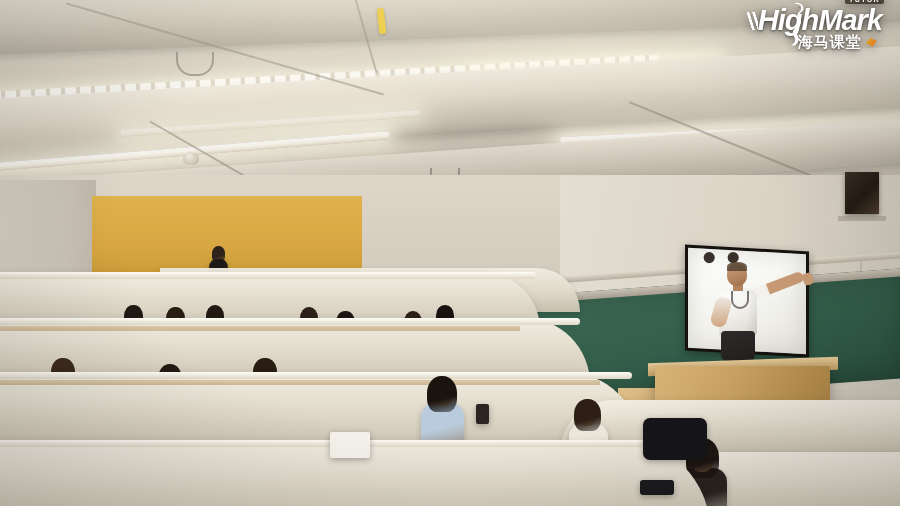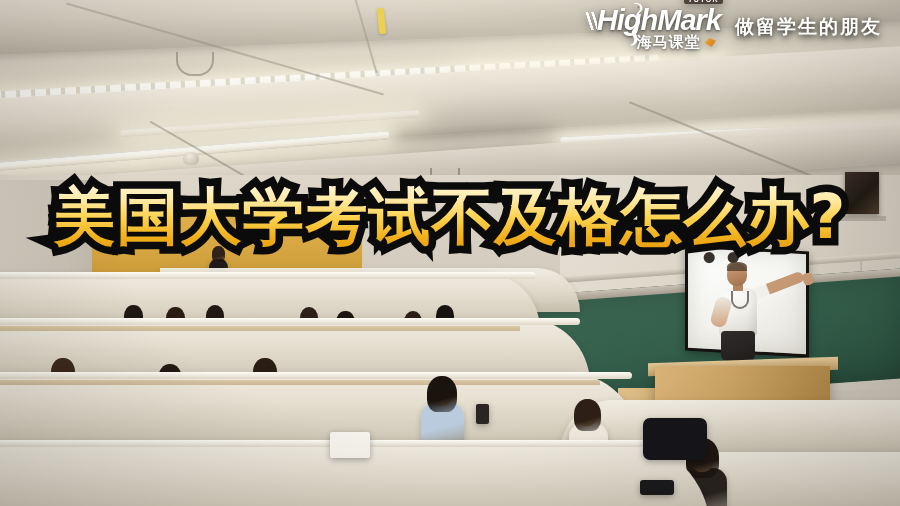--- a/index.html
+++ b/index.html
@@ -544,21 +544,16 @@
         <svg class="seahorse" viewBox="0 0 20 50">
           <path d="M11.5 3 C14.5 3.5 16 6 15 8.6 C14.2 10.7 12.4 11.3 11.6 13 C10.6 15.2 12 16.8 12.4 19 C12.9 22 11.4 24.3 9.4 26.4 C7.6 28.3 6.4 30.3 6.9 32.8 C7.3 35 9 36.3 9.2 38.6 C9.4 41.4 7.4 43.3 5.2 44.2 C6.9 44.9 8.8 44.4 10.2 43.2 C12.6 41.1 13.1 37.8 11.9 35 C11 32.9 9.6 31.6 10.2 29.6 C10.8 27.6 12.8 26.4 14 24.4 C15.6 21.7 15.3 18.6 14.2 16 C13.6 14.6 13.2 13.6 13.9 12.6 C15 11 17 10.3 17.4 8 C17.9 5 15.4 2.2 12.3 1.9 C10.6 1.7 9.2 2.3 8.4 3.4 C9.3 3 10.4 2.9 11.5 3 Z" fill="#ffffff"></path>
           <circle cx="13.4" cy="6.2" r="1" fill="#8a8a82"></circle>
         </svg>
       </div>
       <div class="logo-row2">
         <span class="logo-cn">海马课堂</span>
         <span class="logo-dot"></span>
       </div>
     </div>
-    <div class="tagline">做留学生的朋友</div>
   </div>
 
-  <div class="headline">
-    <span class="hl-stroke">美国大学考试不及格怎么办?</span>
-    <span class="hl-fill">美国大学考试不及格怎么办?</span>
-  </div>
 
 </div>
 
 </body></html>

